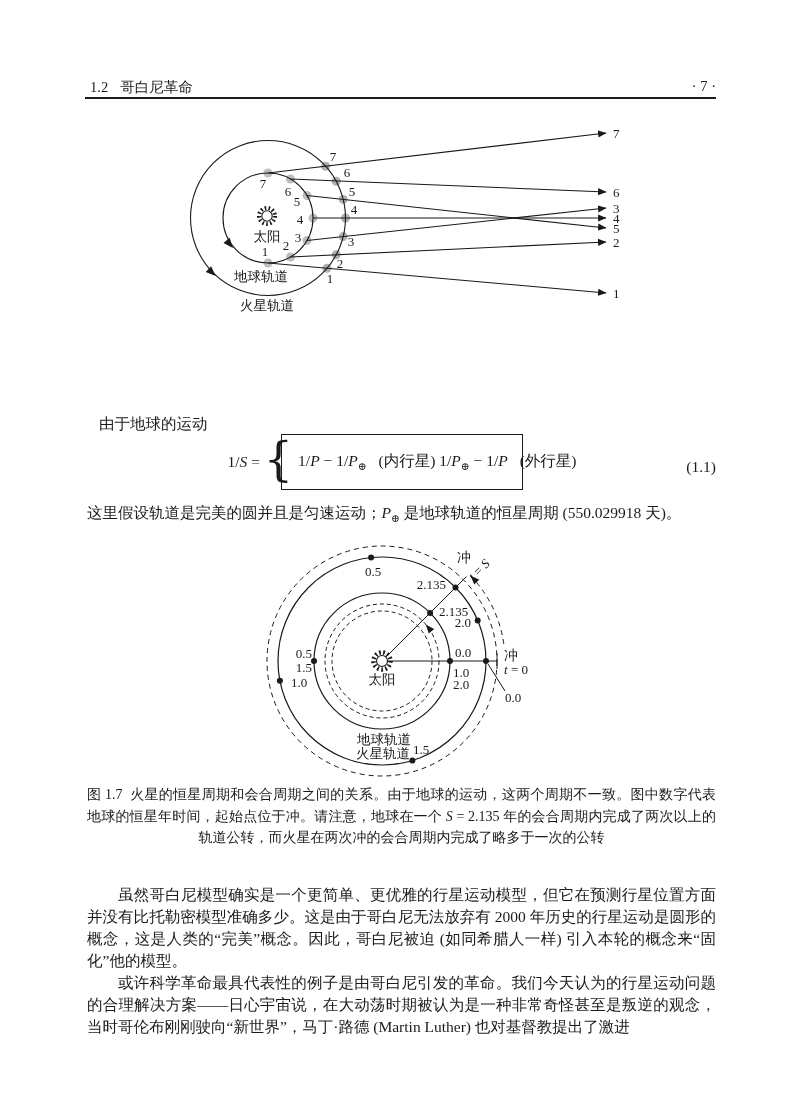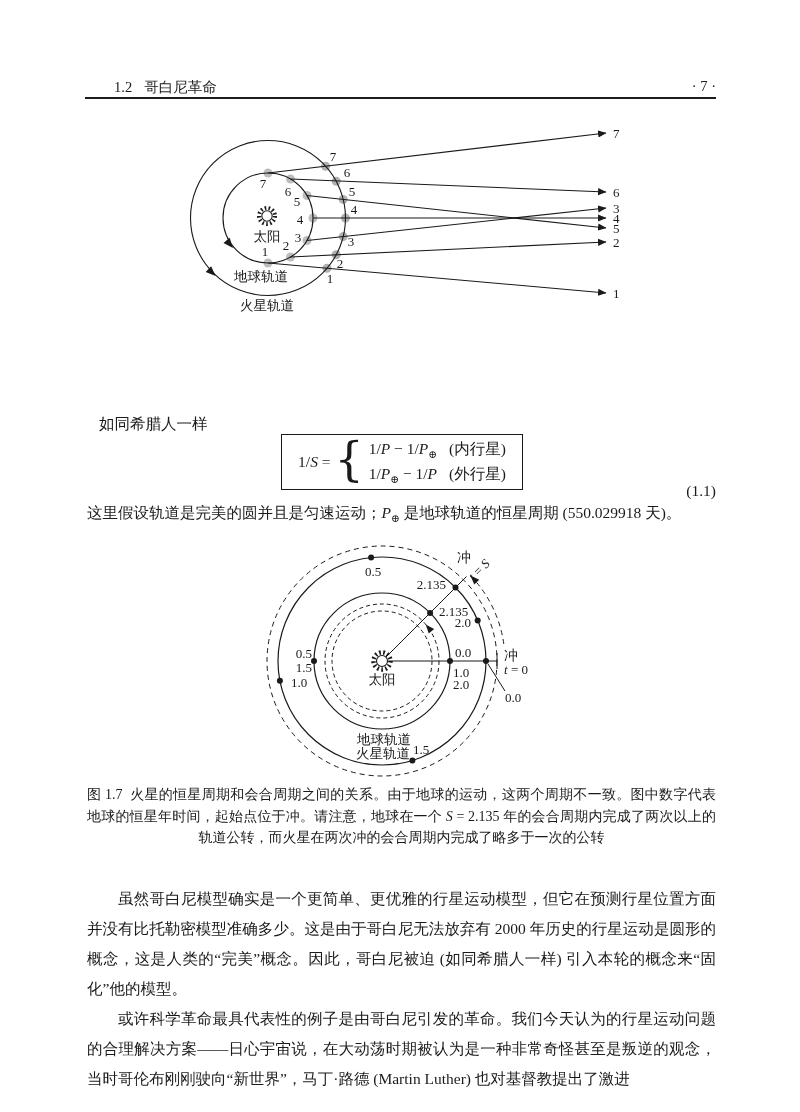--- a/index.html
+++ b/index.html
@@ -1,50 +1,50 @@
 <!DOCTYPE html>
 <html><head>
 <meta charset="utf-8">
 <style>
   html,body{margin:0;padding:0;background:#ffffff;}
   .page{position:relative;width:800px;height:1112px;background:#ffffff;overflow:hidden;
         font-family:"Liberation Serif","DejaVu Serif",serif;color:#1a1a1a;}
   
   .header-left{position:absolute;left:90px;top:78px;font-size:14.5px;}
-  .header-left .sec{margin-right:12px;margin-left:24px;}
+  .header-left .sec{margin-right:12px;}
   .header-right{position:absolute;top:78px;right:84px;font-size:14.5px;}
   .rule{position:absolute;left:85px;top:97px;width:631px;height:1.6px;background:#1c1c1c;}
   
   .fig16{position:absolute;left:150px;top:125px;}
   .fig17{position:absolute;left:250px;top:535px;}
   svg text{font-family:"Liberation Serif","DejaVu Serif",serif;fill:#1a1a1a;}
   
   .caption{position:absolute;left:87px;width:629px;font-size:14px;line-height:21.5px;
            text-align:justify;text-align-last:center;}
   .cap16{top:321px;}
   .cap17{top:784px;}
   
   .relation{position:absolute;left:99px;top:414px;font-size:15.5px;}
   
   .eqbox{position:absolute;left:281px;top:434px;width:240px;height:54px;border:1.3px solid #1a1a1a;
          display:flex;align-items:center;justify-content:center;font-size:15.5px;}
   .eqbox i{font-style:italic;}
   .eq-lhs{white-space:pre;}
   .brace{font-size:46px;font-weight:400;line-height:0;transform:translateY(-3px);
          font-family:"DejaVu Serif",serif;margin-right:5px;}
-  .eq-rows{display:flex;flex-direction:column;gap:4px;}
+  .eq-rows{display:flex;gap:4px;}
   .eqrow{white-space:pre;}
   .eqrow sub{font-size:10.5px;}
   .eqlabel{margin-left:12px;}
-  .eqnum{position:absolute;right:84px;top:458px;font-size:15.5px;margin-top:24px;}
+  .eqnum{position:absolute;right:84px;top:458px;font-size:15.5px;}
   .after-eq{position:absolute;left:87px;top:503px;width:629px;font-size:15.5px;}
   .after-eq sub{font-size:10.5px;}
   
   .bodytext{position:absolute;left:87px;top:884px;width:629px;font-size:15.5px;
-            line-height:30px;text-align:justify;}
+            line-height:22px;text-align:justify;}
   .bodytext p{margin:0;text-indent:2em;}
   i.v{font-style:italic;}
 </style>
 </head>
 <body>
 
 <div class="page">
 
   <div class="header-left">
     <span class="sec">1.2</span><span>哥白尼革命</span>
@@ -129,21 +129,21 @@
       <text x="613" y="247">2</text>
       <text x="613" y="298">1</text>
     </g>
 
     <text x="267" y="241" font-size="13.5" text-anchor="middle">太阳</text>
     <text x="261" y="281" font-size="13.5" text-anchor="middle">地球轨道</text>
     <text x="267" y="310" font-size="13.5" text-anchor="middle">火星轨道</text>
   </svg>
 
 
-  <div class="relation">如同希腊人一样</div>
+  <div class="relation">由于地球的运动</div>
 
   <div class="eqbox">
     <span class="eq-lhs"><span>1/</span><i class="v">S</i><span> = </span></span>
     <span class="brace">{</span>
     <span class="eq-rows">
       <span class="eqrow"><span>1/</span><i class="v">P</i><span> − </span><span>1/</span><i class="v">P</i><sub>⊕</sub><span class="eqlabel">(内行星)</span></span>
       <span class="eqrow"><span>1/</span><i class="v">P</i><sub>⊕</sub><span> − </span><span>1/</span><i class="v">P</i><span class="eqlabel">(外行星)</span></span>
     </span>
   </div>
   <div class="eqnum">(1.1)</div>

